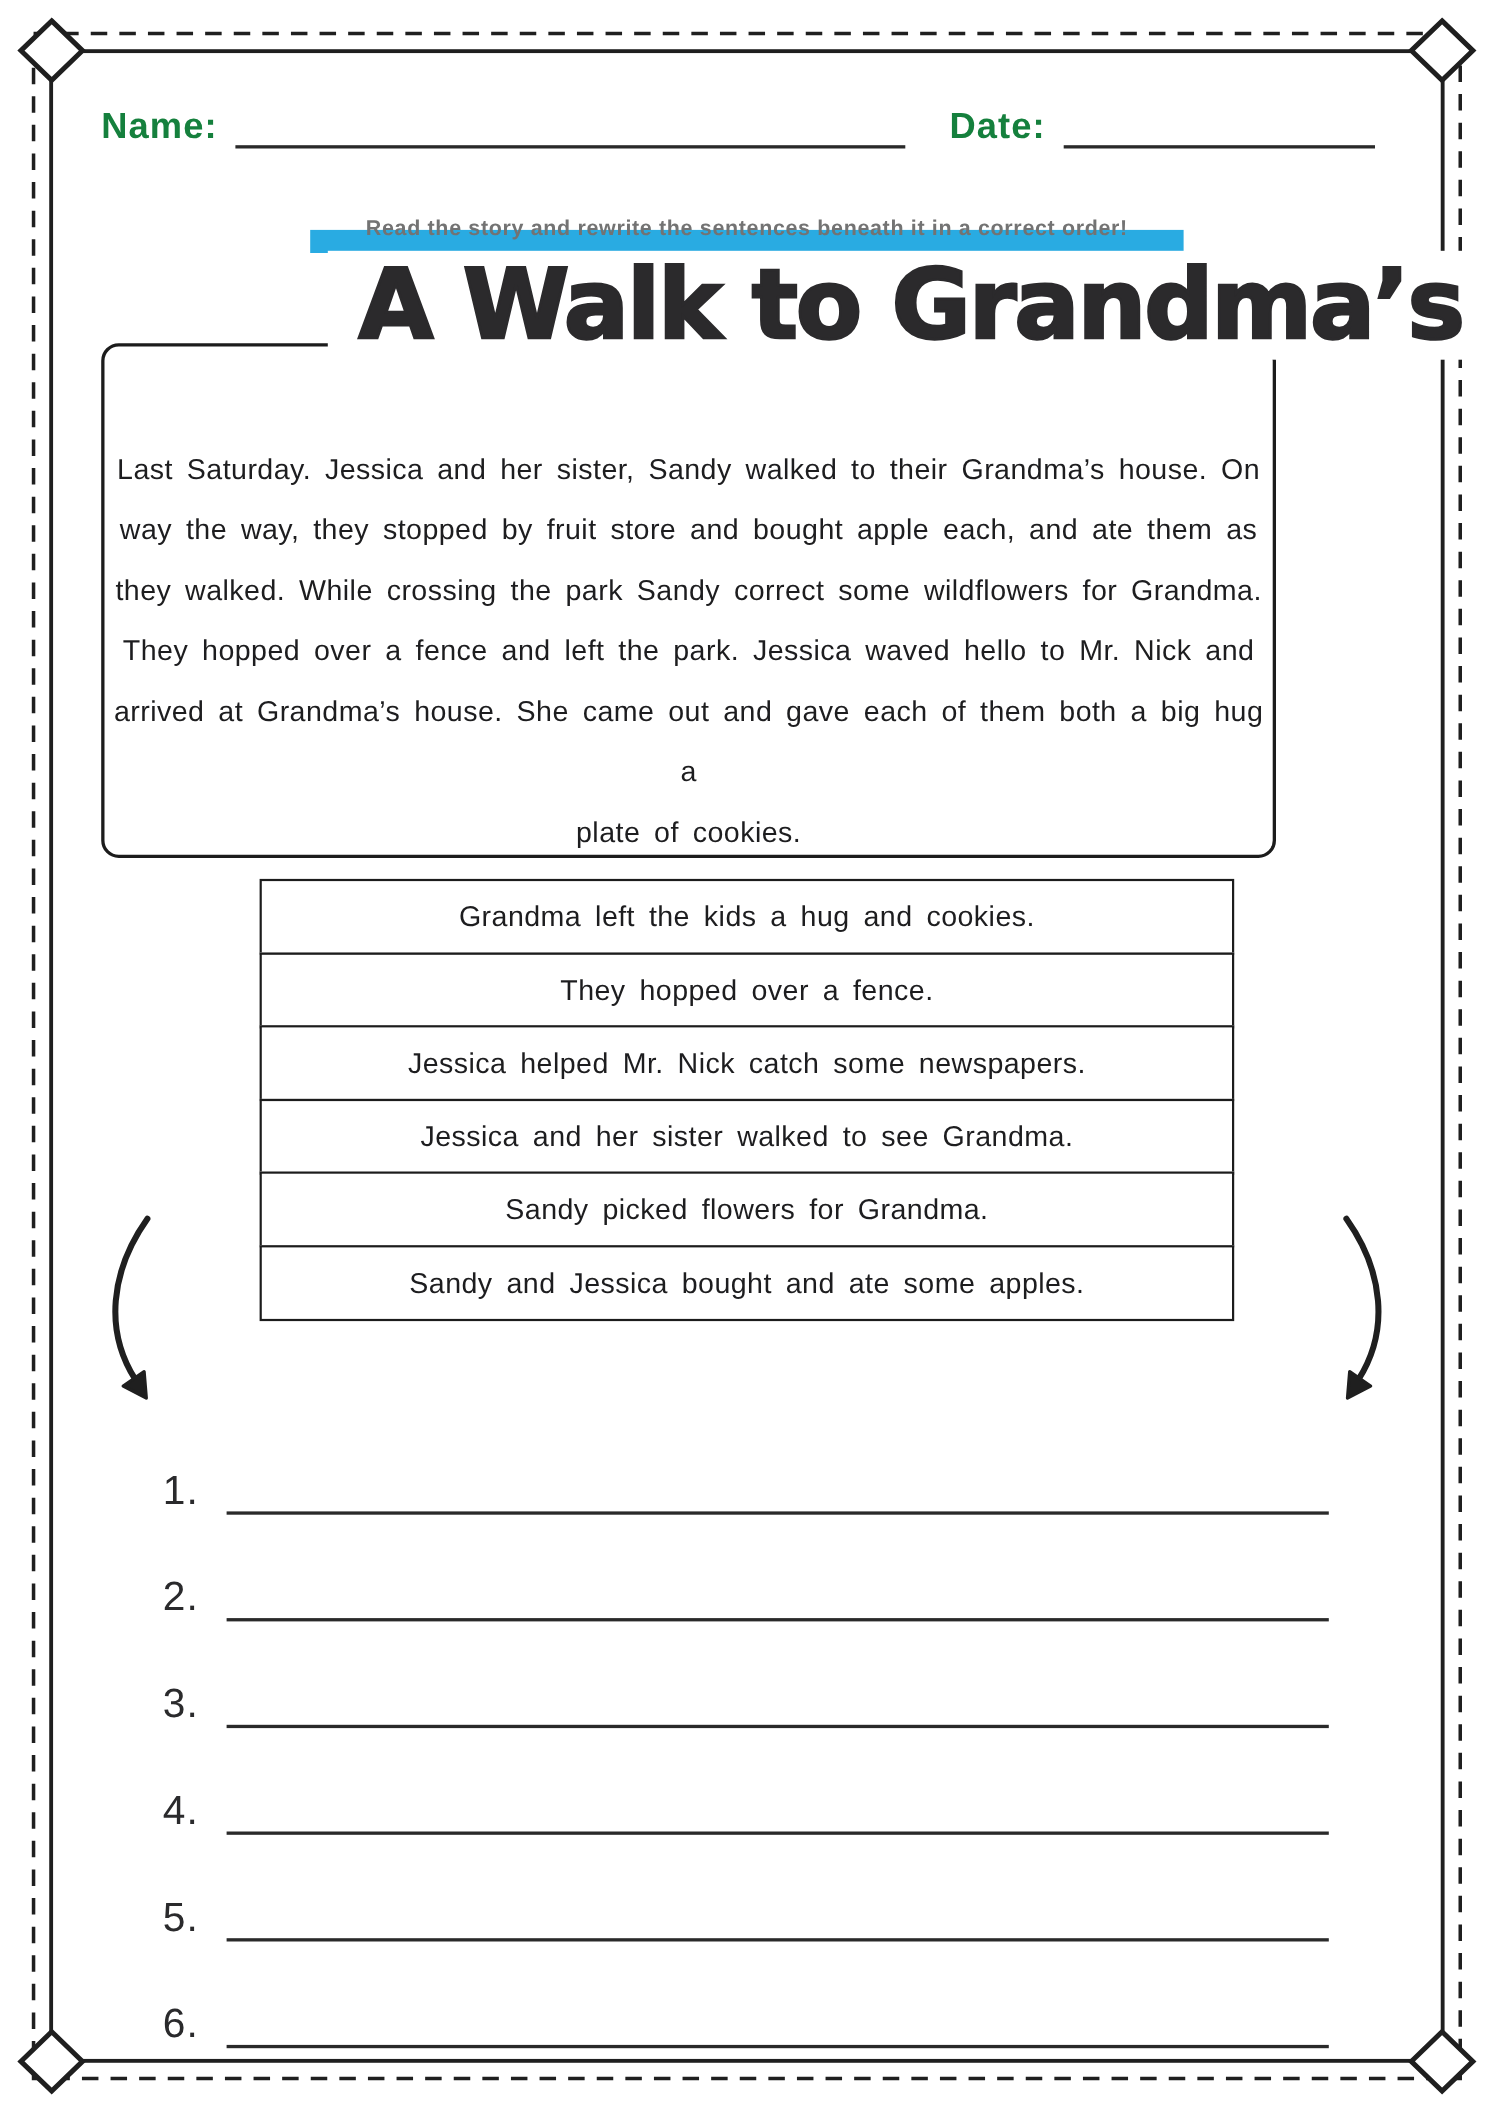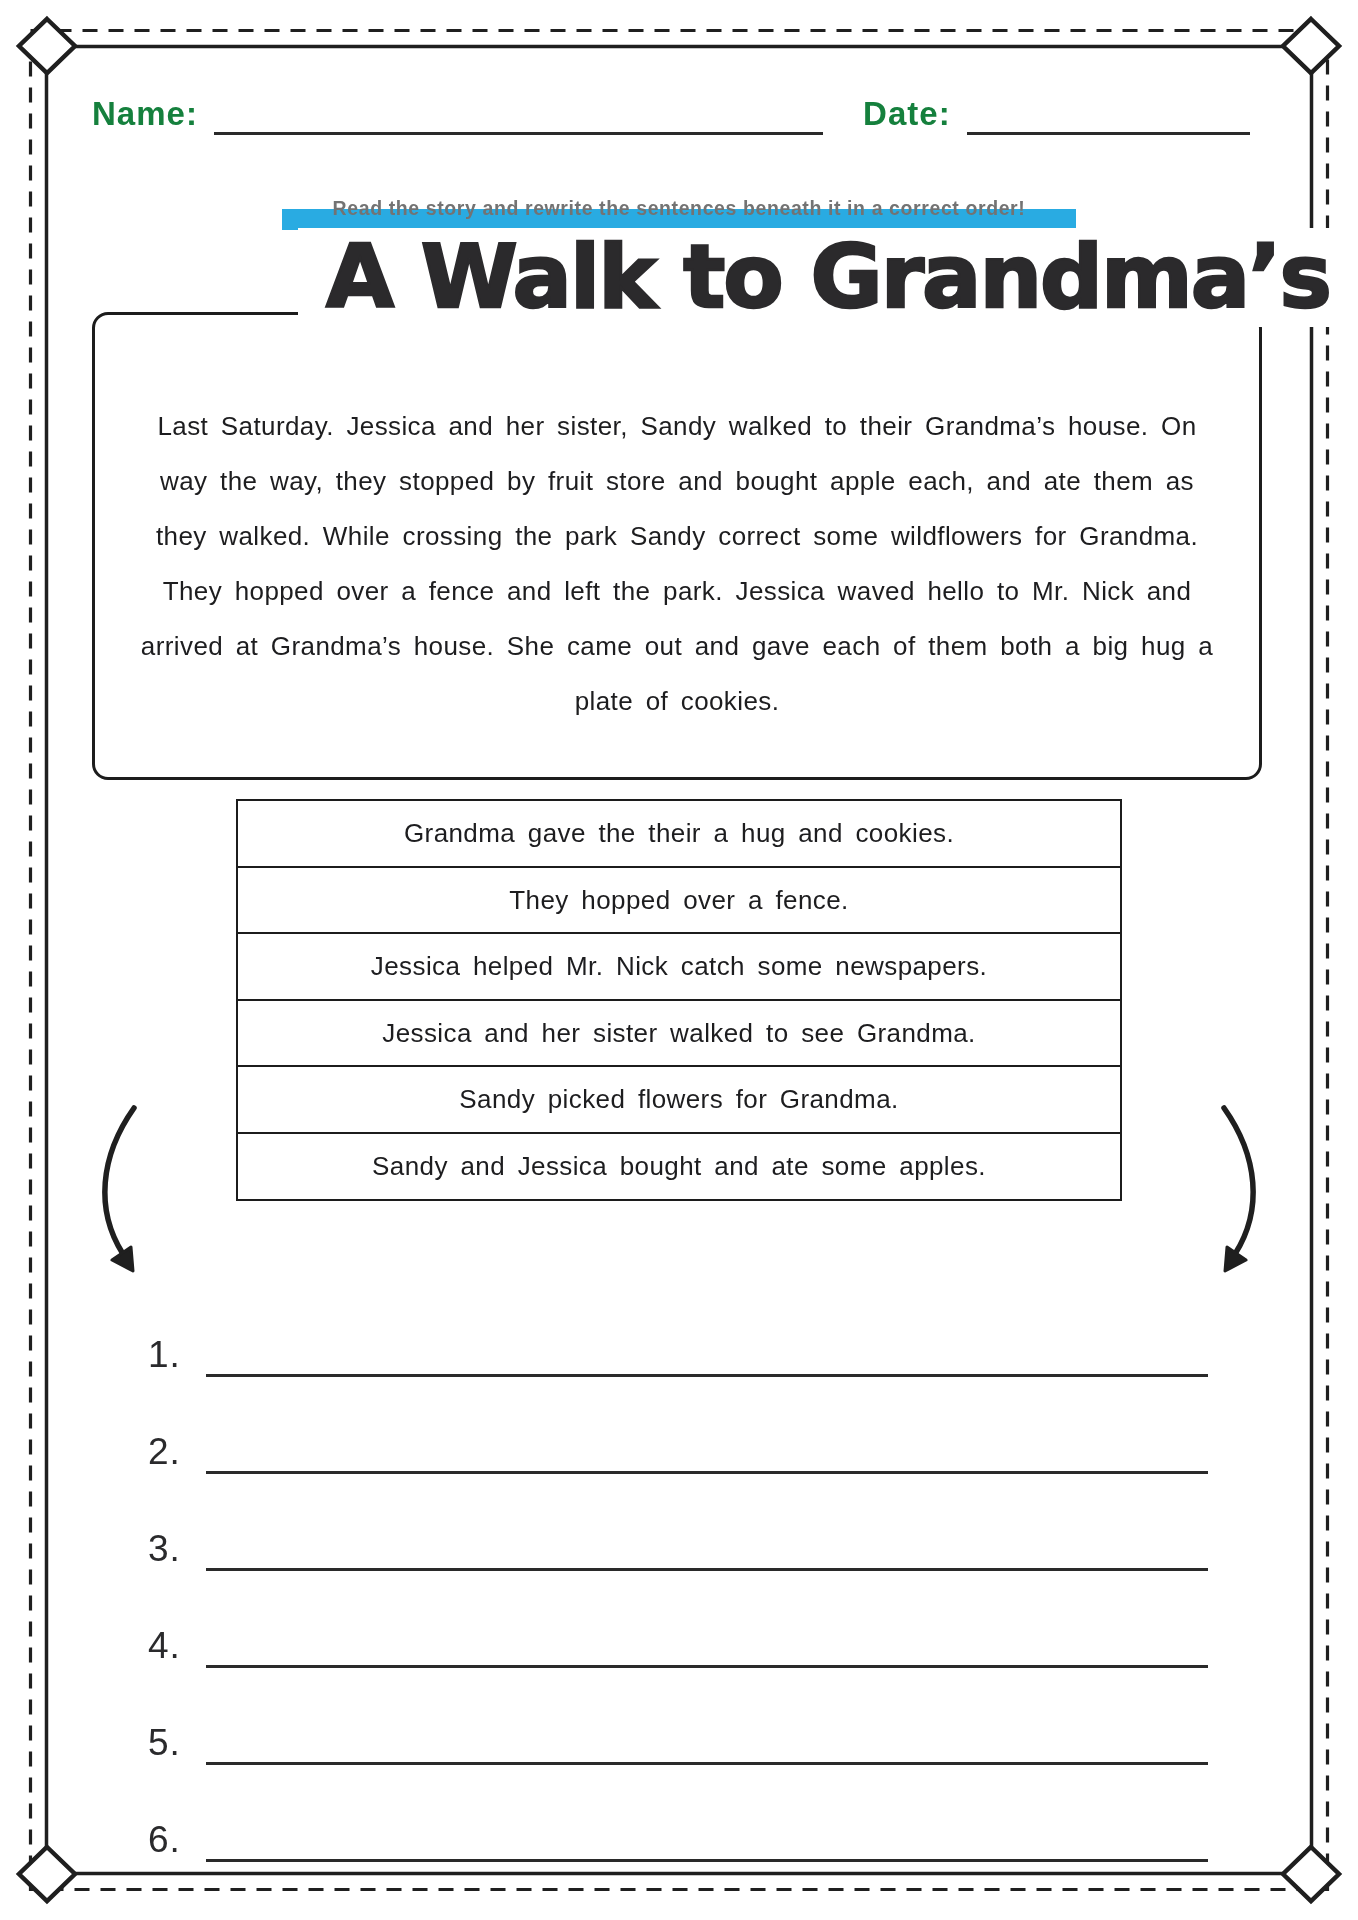--- a/index.html
+++ b/index.html
@@ -36,21 +36,21 @@
   .title-wrap { position:absolute; left:0; right:0; top:228px; text-align:right; z-index:2; }
   .title {
     display:inline-block; margin:0; padding:0 28px; background:#ffffff;
     font-family:"DejaVu Sans", sans-serif; font-size:88px; font-weight:800;
     letter-spacing:-2px; color:#2b2a2c; -webkit-text-stroke:2.5px #2b2a2c;
     line-height:1.12; white-space:nowrap;
   }
 
   
   .story-box {
-    position:absolute; left:92px; width:1170px; top:312px; height:468px; z-index:1;
+    position:absolute; left:92px; width:1068px; top:312px; height:468px; z-index:1;
     border:3.5px solid #1c1c1c; border-radius:16px; background:#ffffff;
     box-sizing:border-box; padding-top:84px;
   }
   .story-line {
     margin:0; text-align:center; line-height:55px;
     font-size:26px; letter-spacing:0.4px; word-spacing:5px; color:#1d1d1f;
   }
 
   
   .sentence-table { position:absolute; left:236px; width:886px; top:799px; z-index:2; }
@@ -121,21 +121,21 @@
     <p class="story-line">Last Saturday. Jessica and her sister, Sandy walked to their Grandma’s house. On</p>
     <p class="story-line">way the way, they stopped by fruit store and bought apple each, and ate them as</p>
     <p class="story-line">they walked. While crossing the park Sandy correct some wildflowers for Grandma.</p>
     <p class="story-line">They hopped over a fence and left the park. Jessica waved hello to Mr. Nick and</p>
     <p class="story-line">arrived at Grandma’s house. She came out and gave each of them both a big hug a</p>
     <p class="story-line">plate of cookies.</p>
   </div>
 
   <div class="sentence-table">
     <div class="sentence-row">
-      <span>Grandma gave the their a hug and cookies.</span>
+      <span>Grandma left the kids a hug and cookies.</span>
     </div>
     <div class="sentence-row">
       <span>They hopped over a fence.</span>
     </div>
     <div class="sentence-row">
       <span>Jessica helped Mr. Nick catch some newspapers.</span>
     </div>
     <div class="sentence-row">
       <span>Jessica and her sister walked to see Grandma.</span>
     </div>

